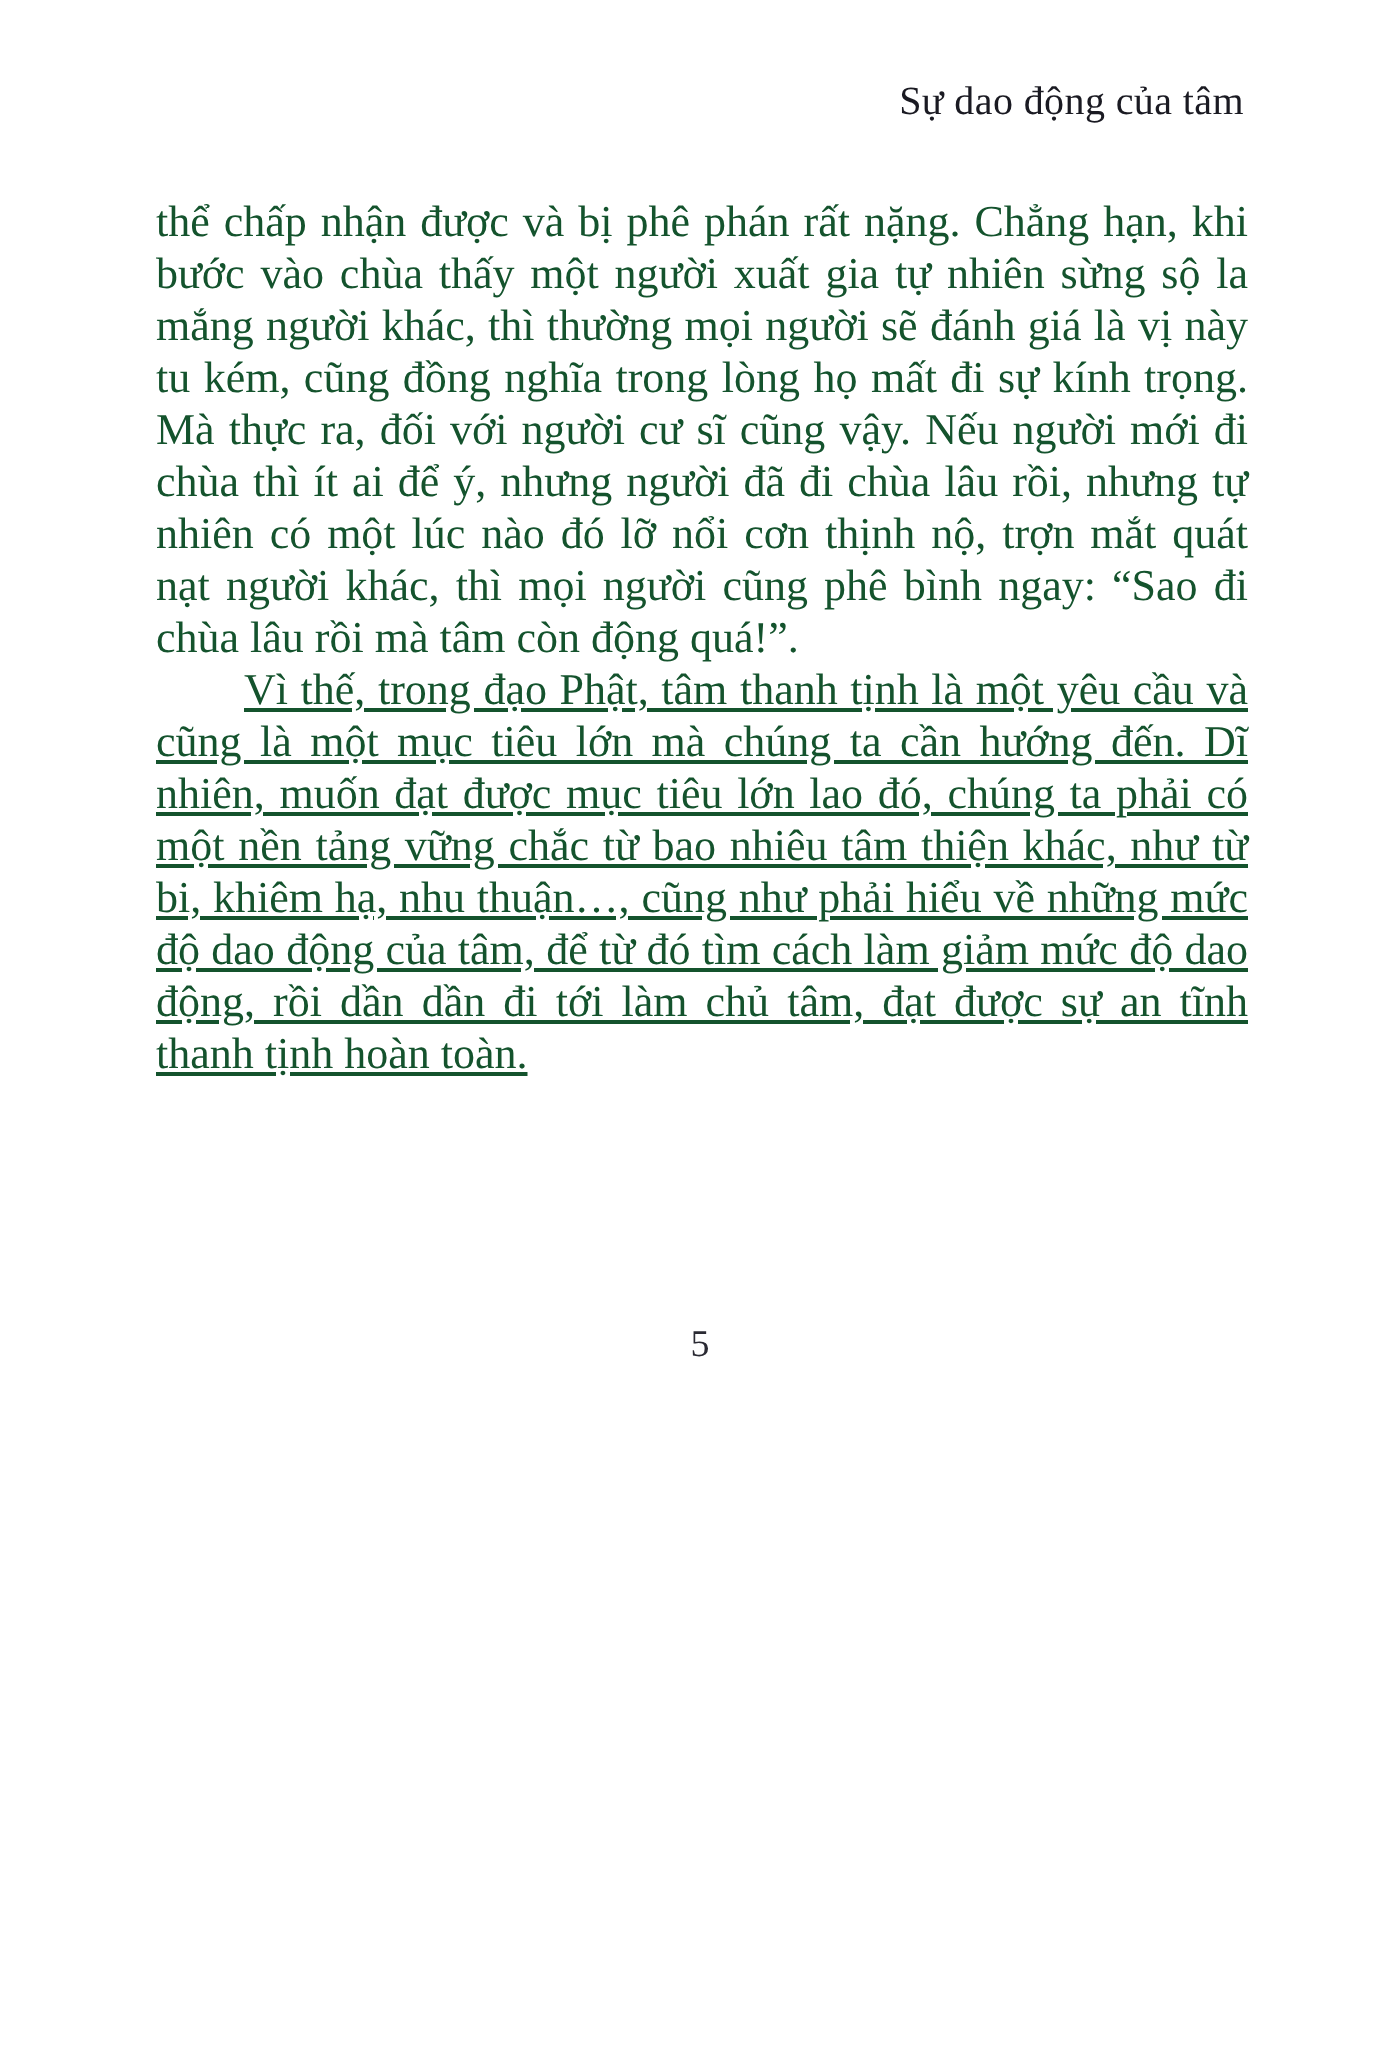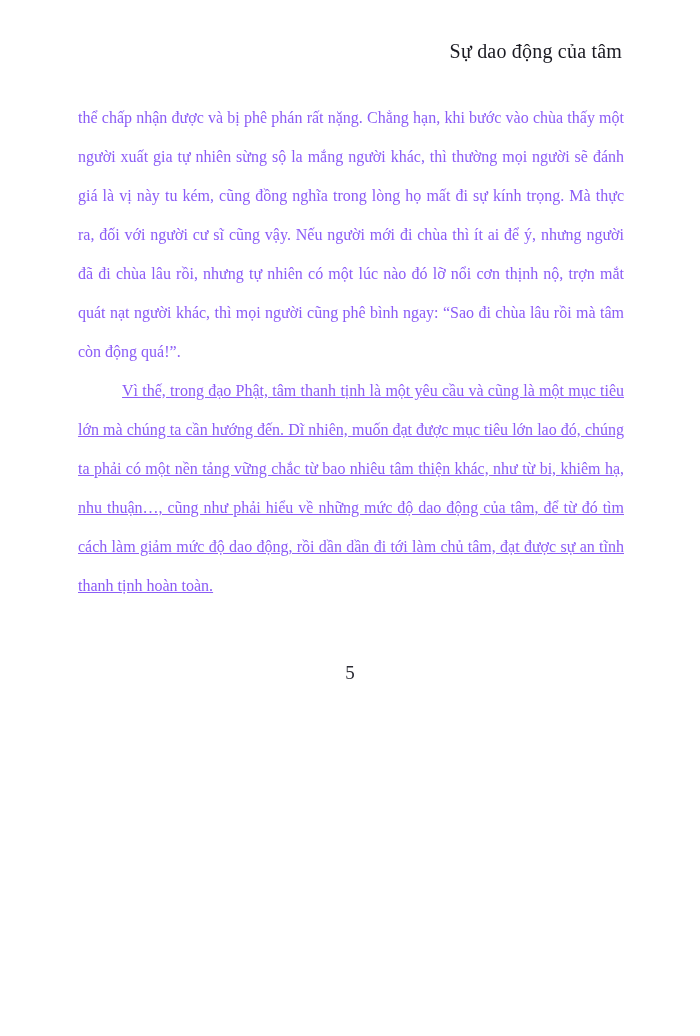--- a/index.html
+++ b/index.html
@@ -29,23 +29,23 @@
     color: #1a1a22;
     letter-spacing: 0.2px;
     white-space: nowrap;
   }
   .body-text {
     position: absolute;
     top: 98px;
     left: 78px;
     width: 546px;
     font-family: "Liberation Serif", serif;
-    font-size: 16px;
-    line-height: 39px;
-    color: #8b5cf6;
+    font-size: 22px;
+    line-height: 26px;
+    color: #14532d;
     text-align: justify;
     text-justify: inter-word;
   }
   .para {
     margin: 0;
   }
   .para + .para {
     text-indent: 44px;
     text-decoration: underline;
   }

